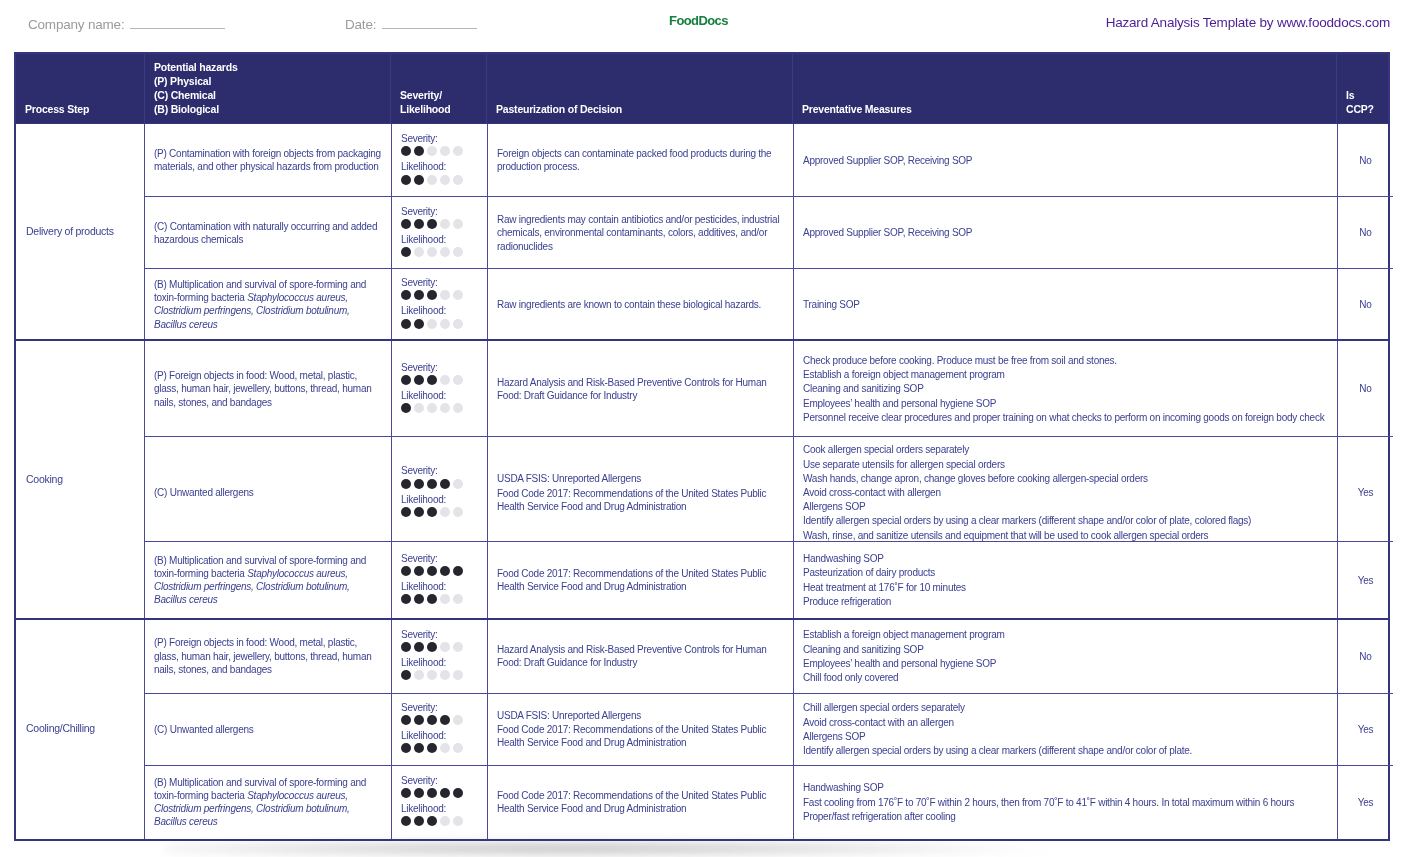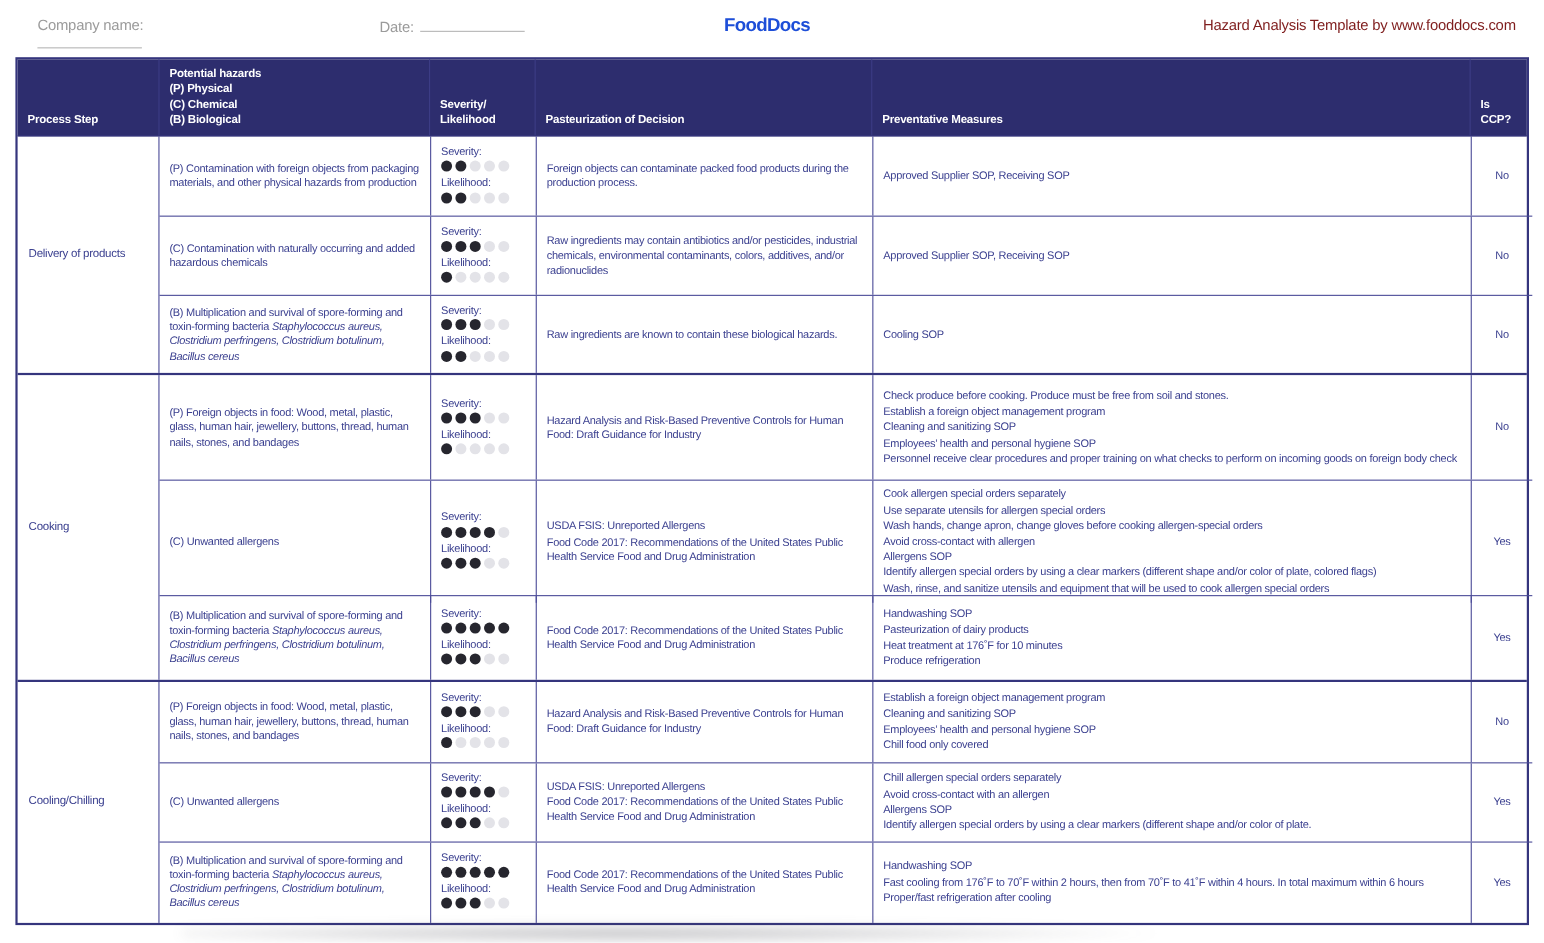--- a/index.html
+++ b/index.html
@@ -7,27 +7,27 @@
   body {
     width:1404px; height:857px; position:relative; overflow:hidden;
     font-family:"Liberation Sans", sans-serif; color:#3c4190;
   }
 
   
   .topbar { position:absolute; left:0; top:0; width:100%; height:52px; }
   .blank-field { display:inline-flex; align-items:baseline; position:absolute; top:15px; }
   .blank-label { color:#9b9b9b; font-size:13.5px; letter-spacing:-0.2px; }
   .blank-line { display:inline-block; width:95px; border-bottom:1.5px solid #b5b5b5; height:14px; margin-left:6px; }
-  .company-field { left:28px;flex-direction:column; }
+  .company-field { left:28px; }
   .date-field { left:345px; }
   .logo {
     position:absolute; left:50%; transform:translateX(-56%); top:13px;
-    color:#1d4ed8; font-size:17px; font-weight:bold; letter-spacing:-0.6px;
-  }
-  .doc-title { position:absolute; right:26px; top:15px; color:#7f1d1d; font-size:13.5px; letter-spacing:-0.2px; }
+    color:#15803d; font-size:13px; font-weight:bold; letter-spacing:-0.6px;
+  }
+  .doc-title { position:absolute; right:14px; top:15px; color:#4c1d95; font-size:13.5px; letter-spacing:-0.2px; }
 
   
   .hz-table {
     position:absolute; left:14px; top:52px; width:1376px;
     border:2px solid #35357d; background:#fff;
     font-size:10px; letter-spacing:-0.25px; line-height:1.32;
   }
   .hz-head {
     display:grid; grid-template-columns:128px 246px 96px 306px 544px 56px;
     background:#2d2d6e; color:#fff; min-height:64px; border-bottom:1px solid #35357d;
@@ -209,21 +209,21 @@
                 <span class="dot"></span>
               </div>
     </div>
     <div class="just-cell">
       <div>
                 <div>Raw ingredients are known to contain these biological hazards.</div>
               </div>
     </div>
     <div class="prev-cell">
       <div>
-                <div>Cooling SOP</div>
+                <div>Training SOP</div>
               </div>
     </div>
     <div class="ccp-cell">
       <span>No</span>
     </div>
   </div>
         </div>
       </div>
       <div class="group">
         <div class="step-cell">Cooking</div>

